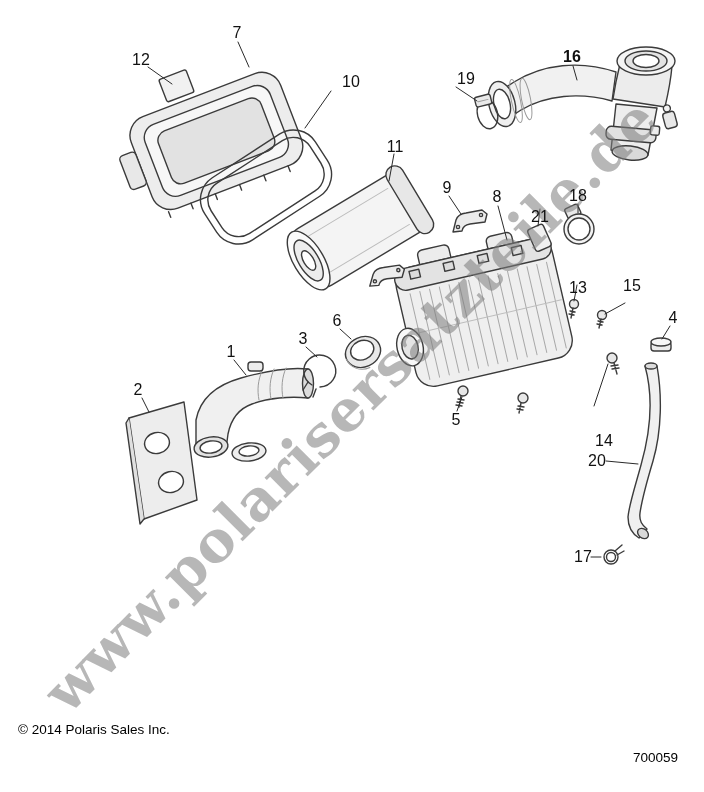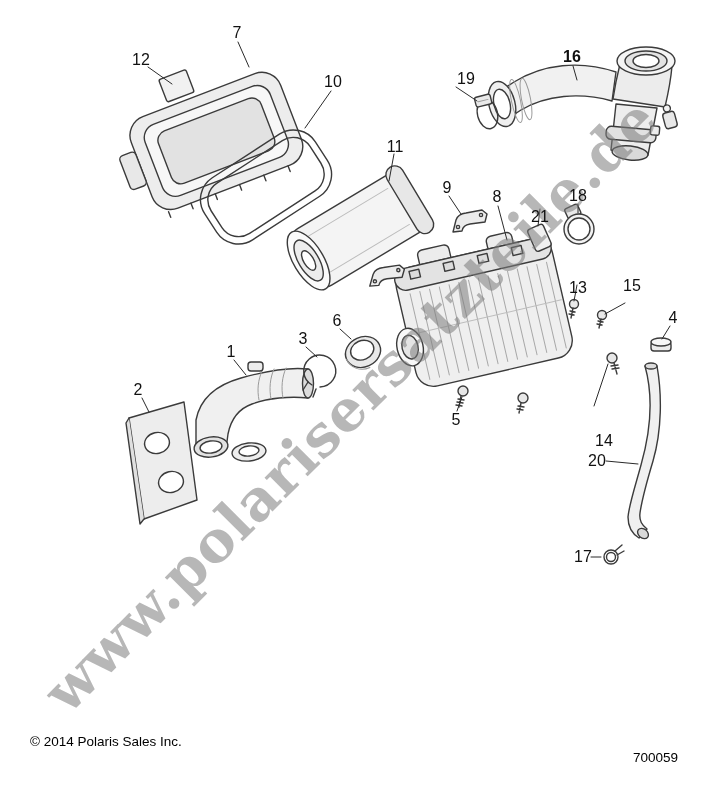--- a/index.html
+++ b/index.html
@@ -14,22 +14,22 @@
     font-family:"DejaVu Serif",serif;font-weight:bold;font-size:57px;
     color:#7d7d7d;opacity:.55;white-space:nowrap;letter-spacing:1px;
     pointer-events:none;
   }
   .callout-layer{position:absolute;left:0;top:0;width:100%;height:100%;z-index:6;}
   .callout{
     position:absolute;transform:translate(-50%,-50%);
     font-size:16px;color:#111;line-height:1;
   }
   .copyright{
-    position:absolute;left:30px;top:722px;z-index:6;
-    font-size:13.5px;color:#000;margin-top:12px;
+    position:absolute;left:18px;top:722px;z-index:6;
+    font-size:13.5px;color:#000;
   }
   .part-number{
     position:absolute;right:26px;top:750px;z-index:6;
     font-size:13.5px;color:#000000;
   }
 </style>
 </head>
 <body>
 
 <div class="stage">
@@ -225,21 +225,21 @@
         <line x1="591" y1="557" x2="601" y2="557"></line>
       </g>
     </g>
   </svg>
 
   <div class="watermark">www.polarisersatzteile.de</div>
 
   <div class="callout-layer">
       <div class="callout" style="left: 237px; top: 33px;">7</div>
       <div class="callout" style="left: 141px; top: 60px;">12</div>
-      <div class="callout" style="left: 333px; top: 82px; text-align: right;">10</div>
+      <div class="callout" style="left: 351px; top: 82px; text-align: right;">10</div>
       <div class="callout" style="left: 451px; top: 79px; margin-left: 15px;">19</div>
       <div class="callout" style="left: 572px; top: 57px; font-weight: bold;">16</div>
       <div class="callout" style="left: 395px; top: 147px;">11</div>
       <div class="callout" style="left: 447px; top: 188px;">9</div>
       <div class="callout" style="left: 497px; top: 197px;">8</div>
       <div class="callout" style="left: 540px; top: 200px; margin-top: 17px;">21</div>
       <div class="callout" style="left: 578px; top: 196px;">18</div>
       <div class="callout" style="left: 578px; top: 276px; margin-top: 12px;">13</div>
       <div class="callout" style="left: 632px; top: 286px;">15</div>
       <div class="callout" style="left: 673px; top: 318px;">4</div>

